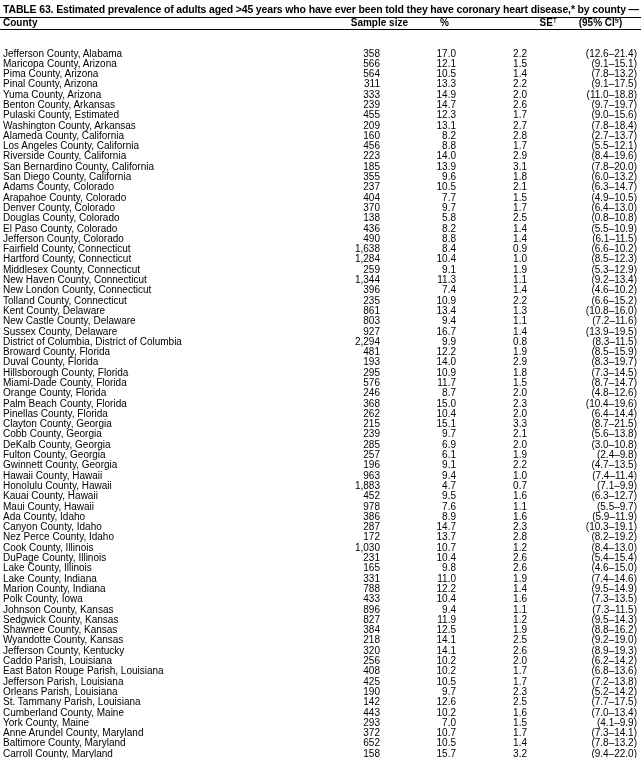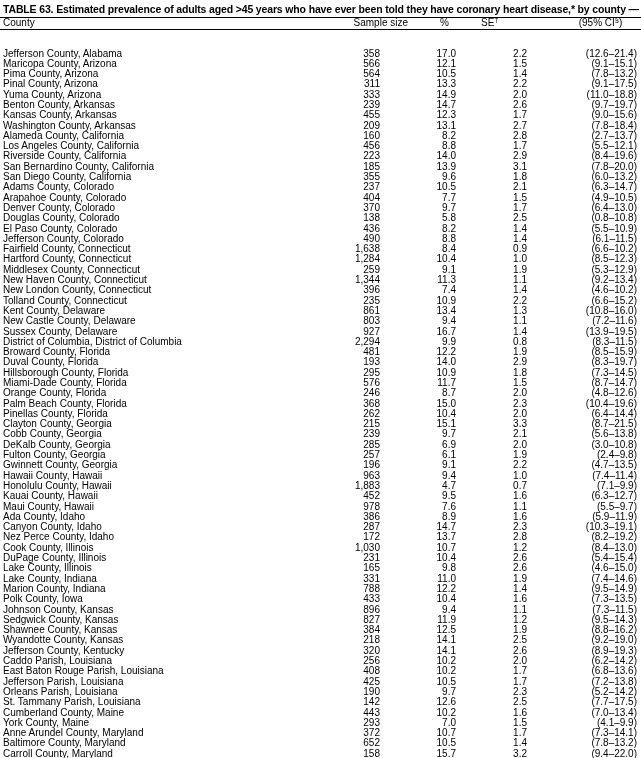--- a/index.html
+++ b/index.html
@@ -38,35 +38,35 @@
   }
   table.data th,
   table.data td {
     padding: 0;
     font-size: 10px;
     line-height: 10.3px;
     vertical-align: bottom;
     white-space: nowrap;
   }
   thead th {
-    font-weight: normal;
+    font-weight: bold;
     font-size: 10.3px;
     padding-top: 2px;
     padding-bottom: 2px;
   }
   .col-county   { width: 314px; text-align: left; padding-left: 3px !important; }
   .col-sample   { width: 91px;  text-align: center; }
   .col-pct      { width: 73px;  text-align: center; }
   .col-se       { width: 76px;  text-align: center; }
   .col-ci       { width: 87px;  text-align: center; }
 
   thead th.col-county { text-align: left; }
   thead th.col-sample { text-align: right; }
   thead th.col-pct    { text-align: center; }
-  thead th.col-se     { text-align: left; }
+  thead th.col-se     { text-align: right; }
   thead th.col-ci     { text-align: center; }
 
   tbody td.col-county { text-align: left; padding-left: 3px; }
   tbody td.col-sample { text-align: right; padding-right: 28px; }
   tbody td.col-pct    { text-align: right; padding-right: 25px; }
   tbody td.col-se     { text-align: right; padding-right: 30px; }
   tbody td.col-ci     { text-align: right; padding-right: 7px; }
 
   tbody tr:first-child td { padding-top: 19px; }
 
@@ -136,21 +136,21 @@
             <td class="col-ci">(11.0–18.8)</td>
           </tr>
           <tr>
             <td class="col-county">Benton County, Arkansas</td>
             <td class="col-sample">239</td>
             <td class="col-pct">14.7</td>
             <td class="col-se">2.6</td>
             <td class="col-ci">(9.7–19.7)</td>
           </tr>
           <tr>
-            <td class="col-county">Kansas County, Arkansas</td>
+            <td class="col-county">Pulaski County, Estimated</td>
             <td class="col-sample">455</td>
             <td class="col-pct">12.3</td>
             <td class="col-se">1.7</td>
             <td class="col-ci">(9.0–15.6)</td>
           </tr>
           <tr>
             <td class="col-county">Washington County, Arkansas</td>
             <td class="col-sample">209</td>
             <td class="col-pct">13.1</td>
             <td class="col-se">2.7</td>

